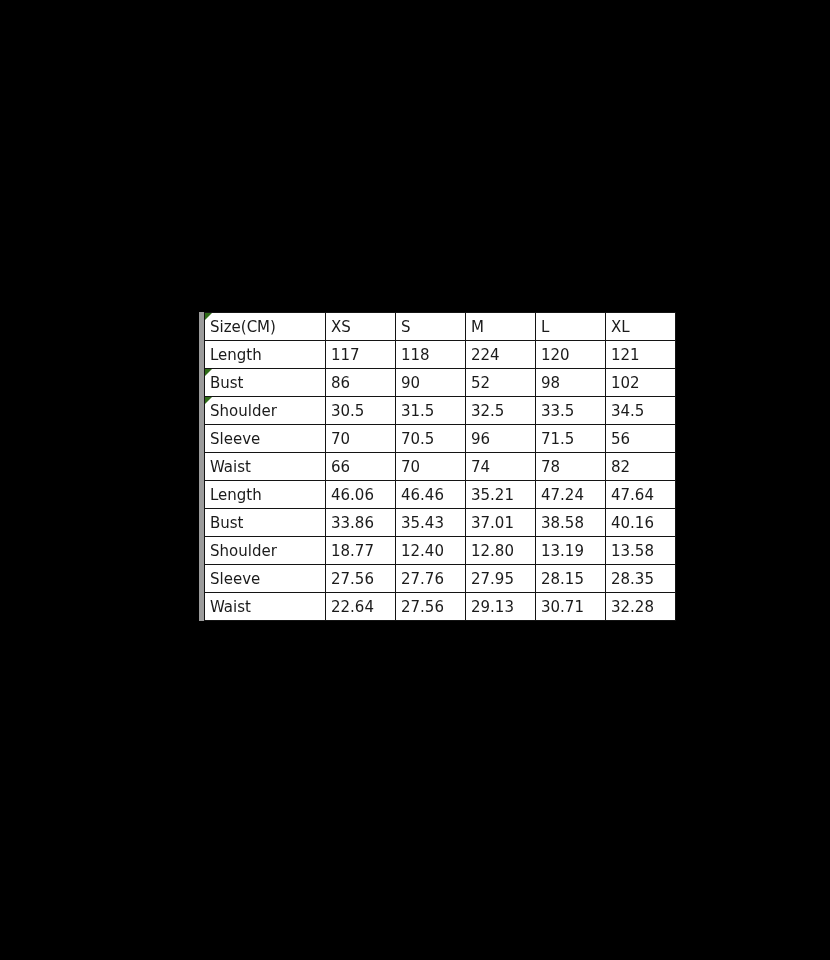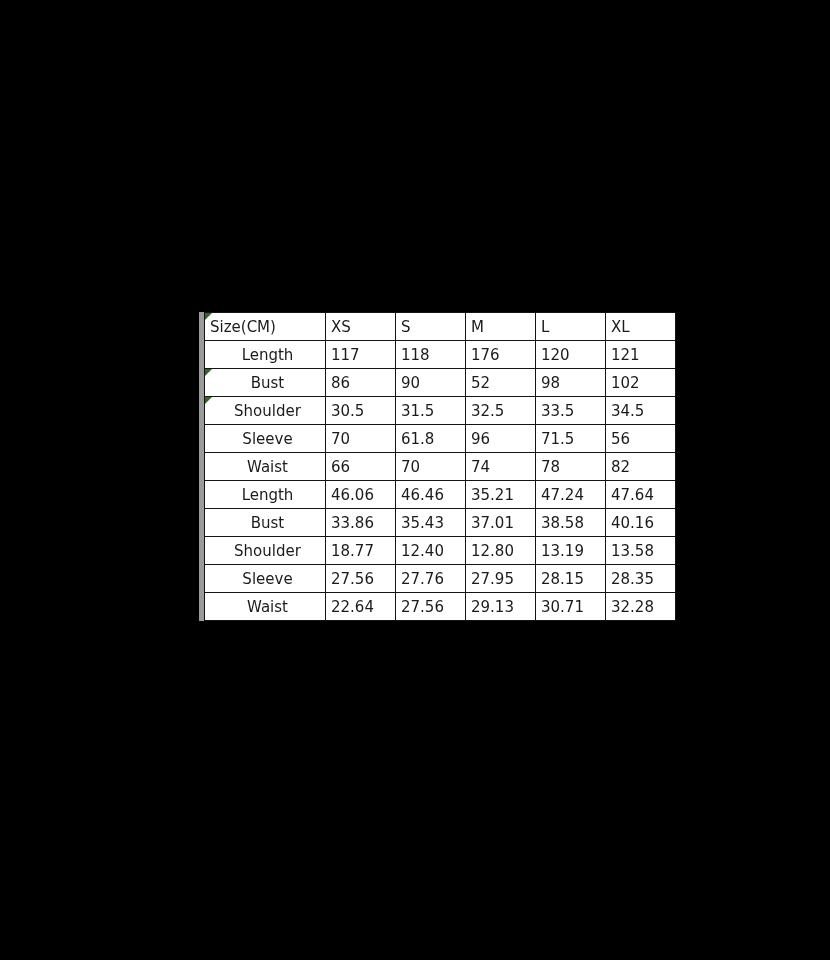--- a/index.html
+++ b/index.html
@@ -59,21 +59,20 @@
   
   col.c-label { width: 121px; }
   col.c-size  { width: 70px;  }
 
   
   td.hdr {
     background: #c5d79a;
   }
   td.rowlabel {
     background: #c5d79a;
-    text-align: center;
   }
 
   
   td.marker::before {
     content: "";
     position: absolute;
     left: 0;
     top: 0;
     width: 0;
     height: 0;
@@ -101,21 +100,21 @@
           <td class="hdr">XS</td>
           <td class="hdr">S</td>
           <td class="hdr">M</td>
           <td class="hdr">L</td>
           <td class="hdr">XL</td>
         </tr>
         <tr>
           <td class="rowlabel">Length</td>
           <td>117</td>
           <td>118</td>
-          <td>176</td>
+          <td>224</td>
           <td>120</td>
           <td>121</td>
         </tr>
         <tr>
           <td class="rowlabel marker">Bust</td>
           <td>86</td>
           <td>90</td>
           <td>52</td>
           <td>98</td>
           <td>102</td>
@@ -124,21 +123,21 @@
           <td class="rowlabel marker">Shoulder</td>
           <td>30.5</td>
           <td>31.5</td>
           <td>32.5</td>
           <td>33.5</td>
           <td>34.5</td>
         </tr>
         <tr>
           <td class="rowlabel">Sleeve</td>
           <td>70</td>
-          <td>61.8</td>
+          <td>70.5</td>
           <td>96</td>
           <td>71.5</td>
           <td>56</td>
         </tr>
         <tr>
           <td class="rowlabel">Waist</td>
           <td>66</td>
           <td>70</td>
           <td>74</td>
           <td>78</td>

